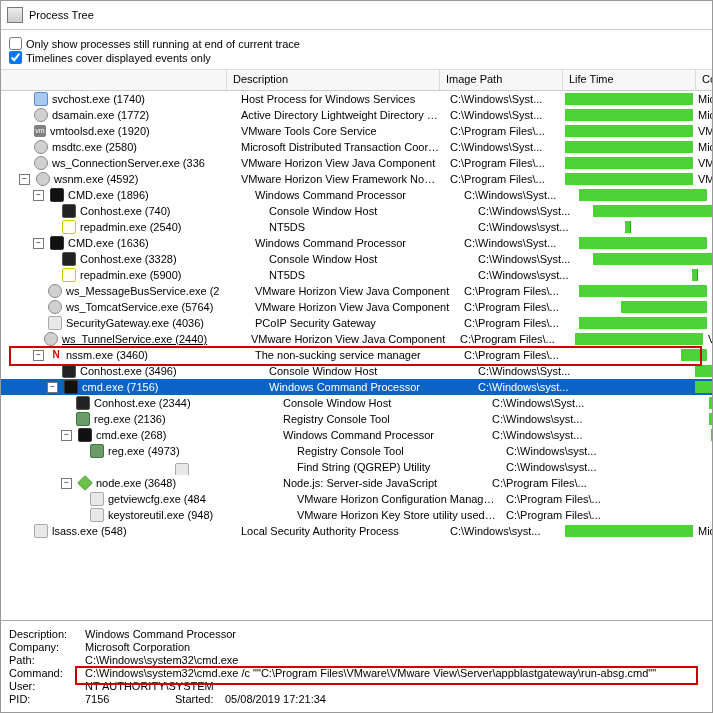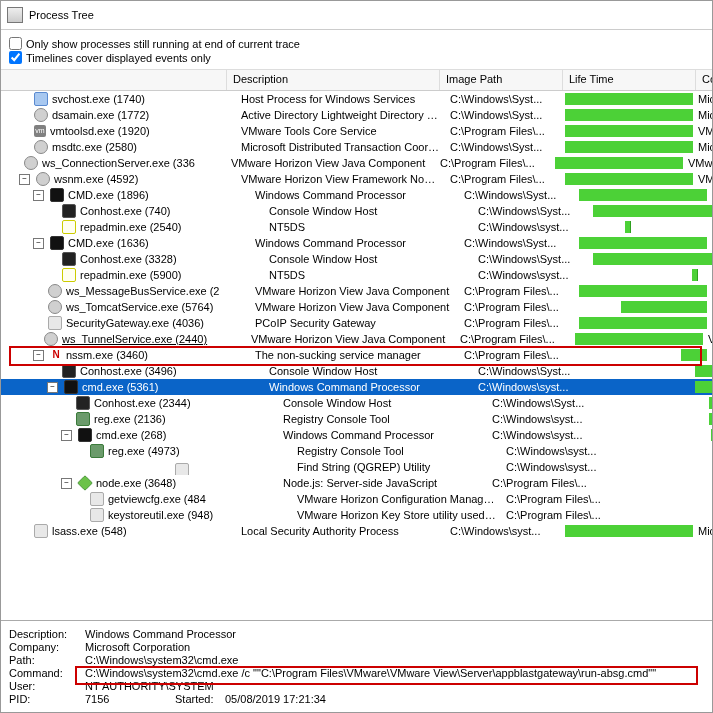--- a/index.html
+++ b/index.html
@@ -121,21 +121,21 @@
             <span>msdtc.exe (2580)</span>
           </div>
           <div class="cell c-desc">Microsoft Distributed Transaction Coordi...</div>
           <div class="cell c-path">C:\Windows\Syst...</div>
           <div class="cell c-life life-cell">
             <div class="bar" style="left: 0%; width: 100%;"></div>
           </div>
           <div class="cell c-comp">Microsoft Corporat...</div>
         </div>
         <div class="row">
-          <div class="cell c-name name" style="padding-left: 8px;">
+          <div class="cell c-name name" style="padding-left: 18px;">
             <span class="tw empty"></span>
             <span class="pi gear"></span>
             <span>ws_ConnectionServer.exe (336</span>
           </div>
           <div class="cell c-desc">VMware Horizon View Java Component</div>
           <div class="cell c-path">C:\Program Files\...</div>
           <div class="cell c-life life-cell">
             <div class="bar" style="left: 0%; width: 100%;"></div>
           </div>
           <div class="cell c-comp">VMware, Inc.</div>
@@ -301,21 +301,21 @@
           <div class="cell c-desc">Console Window Host</div>
           <div class="cell c-path">C:\Windows\Syst...</div>
           <div class="cell c-life life-cell">
             <div class="bar" style="left: 80%; width: 20%;"></div>
           </div>
         </div>
         <div class="row sel">
           <div class="cell c-name name" style="padding-left: 46px;">
             <span class="tw">−</span>
             <span class="pi cmd"></span>
-            <span>cmd.exe (5361)</span>
+            <span>cmd.exe (7156)</span>
           </div>
           <div class="cell c-desc">Windows Command Processor</div>
           <div class="cell c-path">C:\Windows\syst...</div>
           <div class="cell c-life life-cell">
             <div class="bar" style="left: 80%; width: 20%;"></div>
           </div>
         </div>
         <div class="row">
           <div class="cell c-name name" style="padding-left: 60px;">
             <span class="tw empty"></span>

